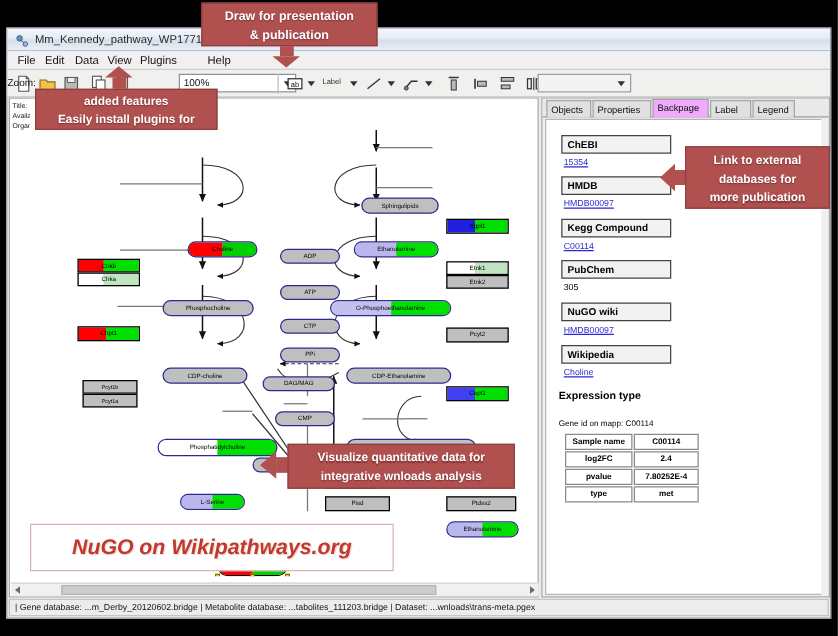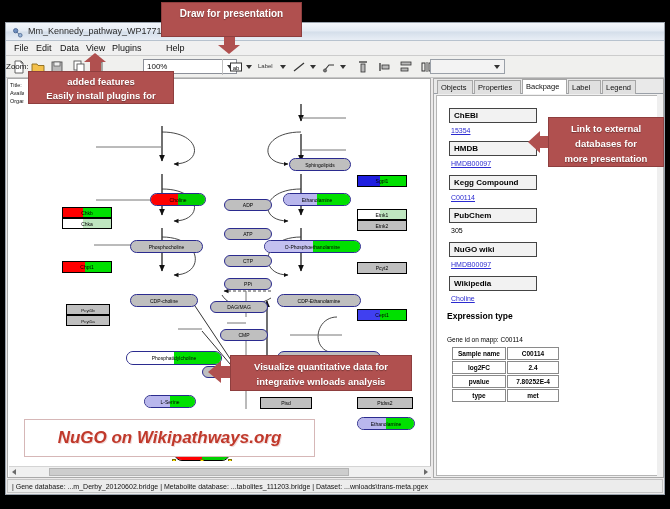--- a/index.html
+++ b/index.html
@@ -61,21 +61,21 @@
   .gene .txt{position:absolute;left:0;right:0;top:50%;transform:translateY(-50%);z-index:3;}
   .sel{position:absolute;width:4px;height:4px;background:#ffe400;border:1px solid #7a7000;box-sizing:border-box;z-index:9;}
 
   
   .rightwrap{position:absolute;left:427px;top:55px;width:231px;height:400px;background:#f0f0f0;
              border:1px solid #a9a9a9;box-sizing:border-box;}
   .tabstrip{position:absolute;left:0;top:0;width:100%;height:15px;background:#e9e9e9;
             border-bottom:1px solid #9aa0a8;box-sizing:border-box;}
   .tab{position:absolute;top:1px;height:14px;font-size:7.5px;color:#111;background:#e0e0e0;
        border:1px solid #a6a6a6;border-bottom:none;box-sizing:border-box;padding:2px 3px 0 3px;}
-  .tab.active{background:#ffffff;top:0;height:15px;}
+  .tab.active{background:#f0abfc;top:0;height:15px;}
   .bp{position:absolute;left:2px;top:16px;width:225px;height:381px;background:#fff;
       border:1px solid #b5b5b5;box-sizing:border-box;overflow:hidden;}
   .dbhdr{position:absolute;left:12px;width:88px;height:15px;background:#f2f2f2;border:1px solid #444;
          box-sizing:border-box;font-size:8px;font-weight:bold;color:#000;padding:2px 0 0 4px;}
   .dblink{position:absolute;left:14px;font-size:7px;color:#2a2ad0;text-decoration:underline;}
   .dbplain{position:absolute;left:14px;font-size:7px;color:#000;}
   .exphdr{position:absolute;left:10px;font-size:8.5px;font-weight:bold;color:#000;}
   .geneid{position:absolute;left:10px;font-size:6.5px;color:#000;}
   .dtable{position:absolute;left:14px;border-collapse:separate;border-spacing:1px;}
   .dtable td{border:1px solid #8a8a8a;background:#fff;font-size:6.5px;color:#000;text-align:center;
@@ -468,35 +468,36 @@
           </table>
       </div>
       <div class="vscroll"></div>
     </div>
 
     <div class="statusbar">| Gene database: ...m_Derby_20120602.bridge | Metabolite database: ...tabolites_111203.bridge | Dataset: ...wnloads\trans-meta.pgex</div>
   </div>
 
   <div class="callout" style="left:161px;top:2px;width:141px;height:35px;font-size:10px;line-height:15px;padding-top:3px">
     <div>Draw for presentation</div>
+    <div>&amp; publication</div>
   </div>
   <div class="stem" style="left:224px;top:37px;width:11px;height:8px"></div>
   <div class="tri" style="left:218px;top:45px;border-left:11px solid transparent;border-right:11px solid transparent;border-top:9px solid #b0504f"></div>
 
   <div class="callout" style="left:28px;top:71px;width:146px;height:33px;font-size:9.5px;line-height:14px;padding-top:3px">
     <div>added features</div>
     <div>Easily install plugins for</div>
   </div>
   <div class="stem" style="left:90px;top:62px;width:11px;height:9px"></div>
   <div class="tri" style="left:84px;top:53px;border-left:11px solid transparent;border-right:11px solid transparent;border-bottom:9px solid #b0504f"></div>
 
   <div class="callout" style="left:548px;top:117px;width:116px;height:50px;font-size:9.5px;line-height:15px;padding-top:3px">
     <div>Link  to external</div>
     <div>databases  for</div>
-    <div>more presentation</div>
+    <div>more publication</div>
   </div>
   <div class="stem" style="left:540px;top:136px;width:9px;height:12px"></div>
   <div class="tri" style="left:528px;top:131px;border-top:11px solid transparent;border-bottom:11px solid transparent;border-right:12px solid #b0504f"></div>
 
   <div class="callout" style="left:230px;top:355px;width:182px;height:36px;font-size:9.5px;line-height:15px;padding-top:3px">
     <div>Visualize quantitative data  for</div>
     <div>integrative wnloads analysis</div>
   </div>
   <div class="stem" style="left:221px;top:366px;width:10px;height:12px"></div>
   <div class="tri" style="left:208px;top:361px;border-top:11px solid transparent;border-bottom:11px solid transparent;border-right:13px solid #b0504f"></div>

